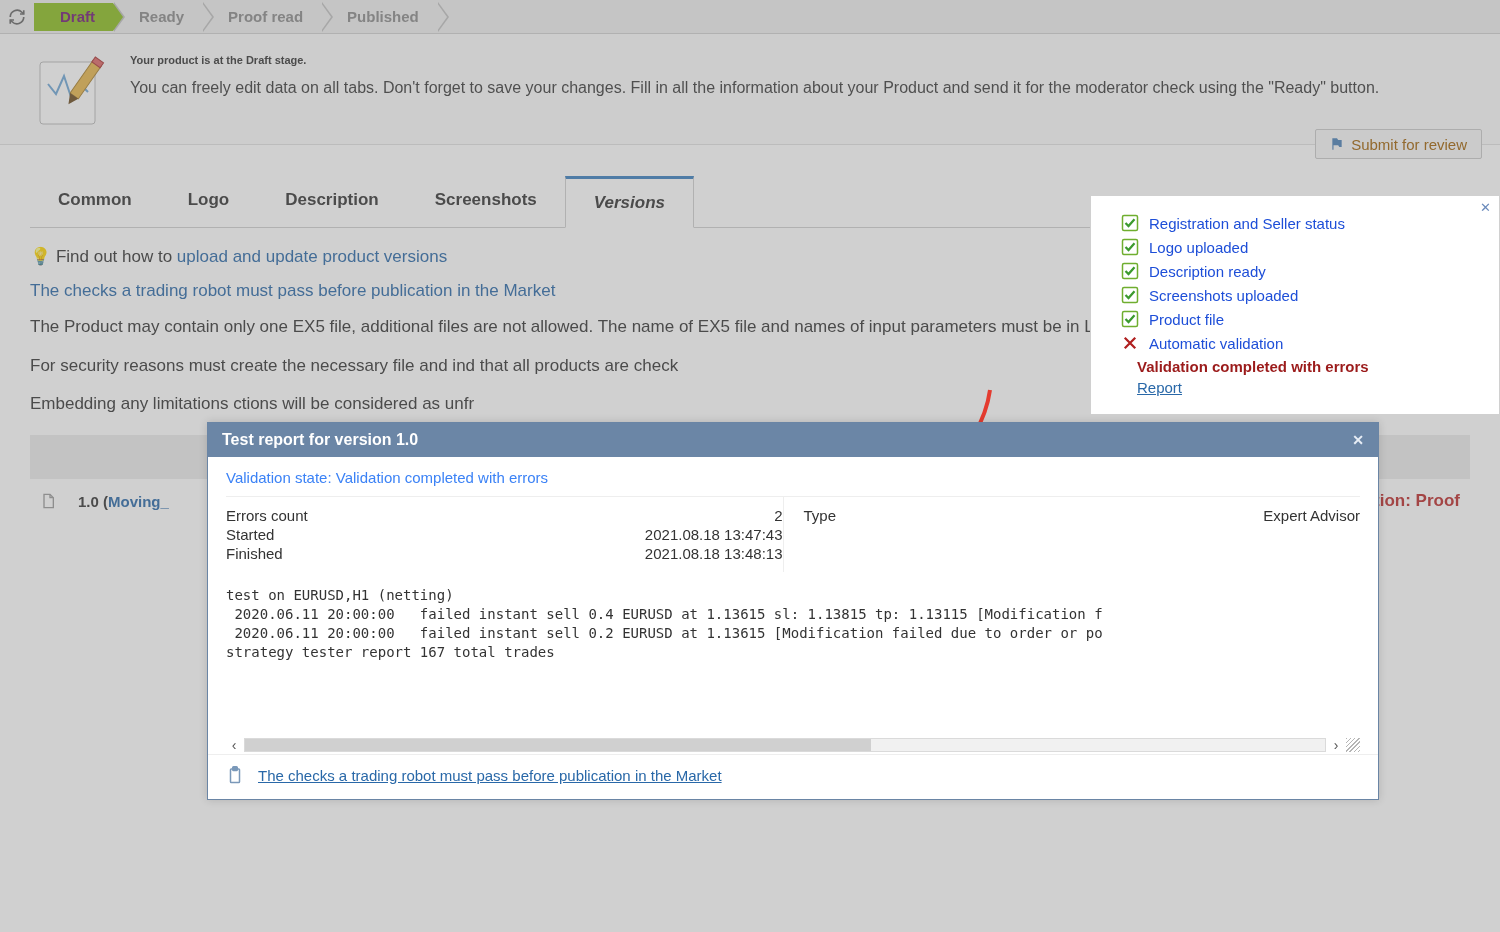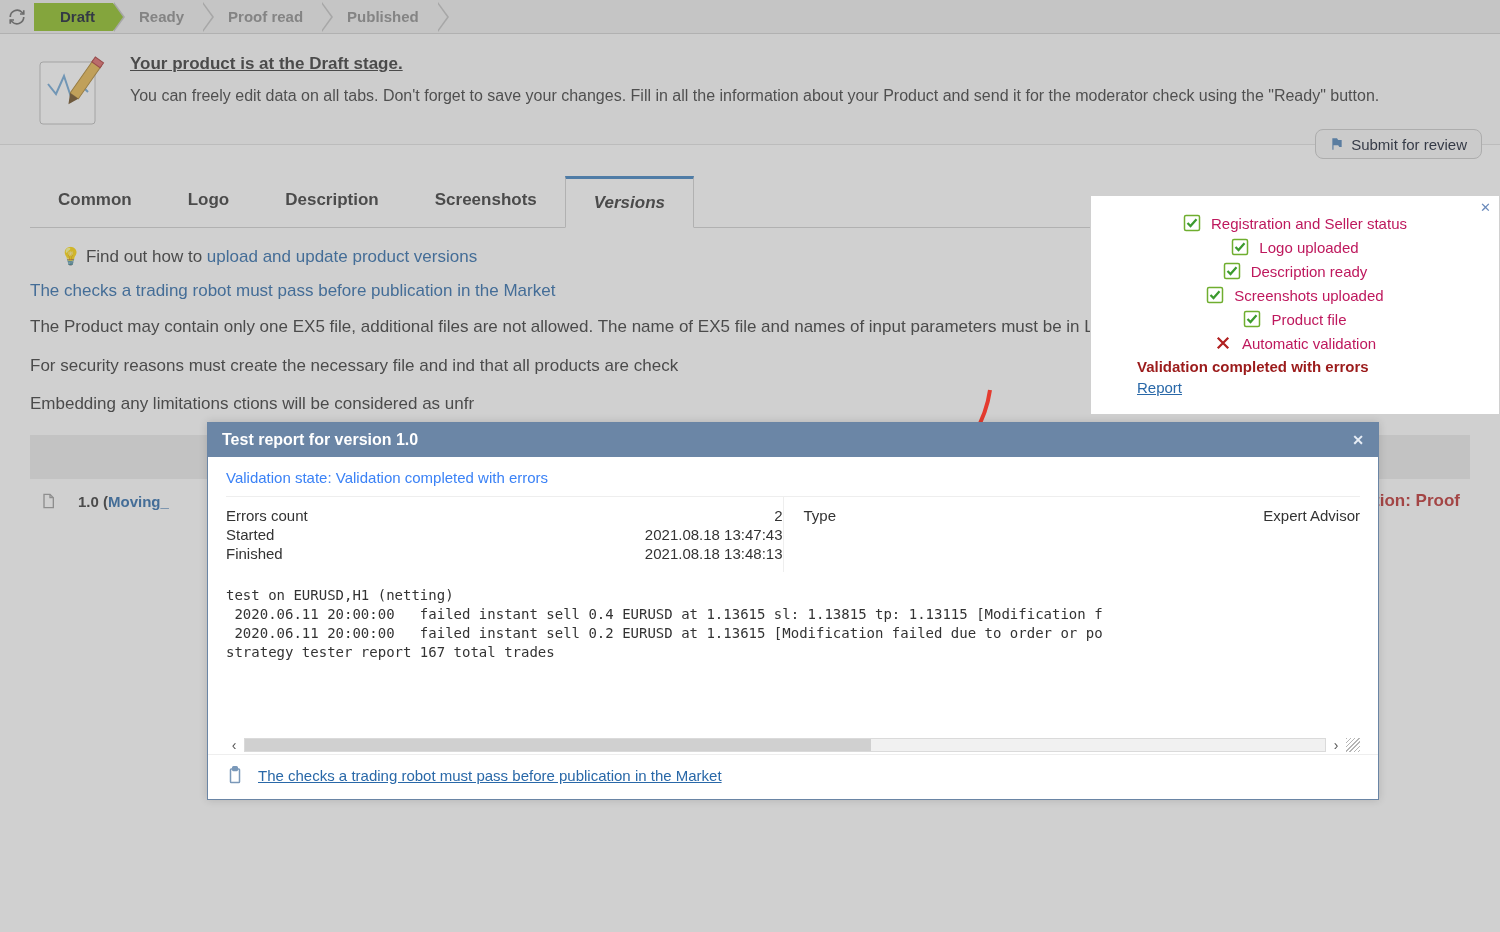--- a/index.html
+++ b/index.html
@@ -7,54 +7,54 @@
   .page{width:1500px;height:932px;position:relative;overflow:hidden;}
   .dim-overlay{position:absolute;inset:0;background:rgba(120,120,120,0.35);pointer-events:none;z-index:20;}
 
   
   .stage-bar{height:34px;display:flex;align-items:center;border-bottom:1px solid #d0d0d0;background:#eee;position:relative;}
   .refresh{width:34px;height:34px;display:flex;align-items:center;justify-content:center;color:#5a5a5a;}
   .stage-chevrons{display:flex;align-items:center;height:100%;}
   .stage{position:relative;height:28px;line-height:28px;padding:0 18px 0 26px;color:#8a8a8a;font-weight:bold;font-size:15px;}
   .stage::after{content:"";position:absolute;right:-10px;top:0;border-top:14px solid transparent;border-bottom:14px solid transparent;border-left:10px solid #eee;z-index:2;}
   .stage::before{content:"";position:absolute;right:-12px;top:-1px;border-top:15px solid transparent;border-bottom:15px solid transparent;border-left:11px solid #c0c0c0;z-index:1;}
-  .stage.active{background:#8bbd1e;color:#0f172a;}
+  .stage.active{background:#8bbd1e;color:#701a75;}
   .stage.active::after{border-left-color:#8bbd1e;}
 
   
   .info-block{display:flex;padding:20px 30px 10px 30px;background:#fafafa;border-bottom:1px solid #e0e0e0;position:relative;}
   .doc-icon{width:85px;height:80px;flex:0 0 85px;margin-right:15px;}
-  .info-text h3{margin:0 0 10px 0;font-size:17px;font-weight:bold;color:#333;text-decoration:underline;}
+  .info-text h3{margin:0 0 10px 0;font-size:11px;font-weight:bold;color:#333;}
   .info-text p{margin:0;font-size:16px;color:#3a3a3a;line-height:1.45;}
-  .submit-btn{position:absolute;right:18px;bottom:-15px;height:30px;padding:12px 14px;background:#f7f7f7;border:1px solid #c9c9c9;border-radius:8px;display:flex;align-items:center;font-size:15px;color:#0f172a;cursor:pointer;z-index:5;}
+  .submit-btn{position:absolute;right:18px;bottom:-15px;height:30px;padding:12px 14px;background:#f7f7f7;border:1px solid #c9c9c9;border-radius:2px;display:flex;align-items:center;font-size:15px;color:#a16207;cursor:pointer;z-index:5;}
   .submit-btn .flag{margin-right:7px;color:#4a80b6;}
 
   .content-area{padding:30px 30px 0 30px;background:#fff;position:relative;}
 
   
   .tabs{display:flex;border-bottom:1px solid #d0d0d0;margin-bottom:18px;position:relative;}
   .tab{padding:14px 28px;font-size:17px;font-weight:bold;color:#333;cursor:pointer;position:relative;top:1px;}
   .tab.active{border:1px solid #d0d0d0;border-bottom:1px solid #fff;border-top:3px solid #3a7fbf;background:#fff;font-style:italic;}
 
-  .hint{font-size:17px;color:#333;margin-left:30px;}
+  .hint{font-size:17px;color:#333;}
   .hint a{color:#2968a8;text-decoration:none;}
   .link2{display:block;margin:14px 0;color:#2968a8;text-decoration:none;font-size:17px;}
   .para{margin:14px 0;font-size:17px;line-height:1.45;color:#333;}
   .greybar{height:44px;background:#ececec;margin:18px 0 6px 0;}
   .version-row{display:flex;align-items:center;padding:6px 10px;}
   .version-row .ico{width:20px;margin-right:18px;color:#888;}
   .version-row .vlabel{font-weight:bold;color:#333;}
   .version-row .vlink{color:#2968a8;}
   .validation-failed{margin-left:auto;color:#bb2a2a;font-weight:bold;font-size:17px;display:flex;align-items:center;}
   .validation-failed .xico{margin-right:4px;}
 
   
   .checklist{position:absolute;right:0;top:195px;width:410px;background:#fff;border:1px solid #d0d0d0;padding:12px 18px 18px 18px;z-index:40;}
   .checklist .close{position:absolute;right:8px;top:4px;color:#6a8abb;font-size:13px;cursor:pointer;}
-  .check-item{display:flex;align-items:center;margin:6px 12px;font-size:15px;color:#be185d;justify-content:center;}
+  .check-item{display:flex;align-items:center;margin:6px 12px;font-size:15px;color:#1d4ed8;}
   .check-item .mark{width:20px;height:18px;margin-right:8px;flex:0 0 20px;}
   .err-title{color:#9b1b1b;font-weight:bold;margin:4px 0 4px 28px;font-size:15px;}
   .report-link{margin-left:28px;color:#2968a8;text-decoration:underline;font-size:15px;}
 
   
   .arrow-svg{position:absolute;left:820px;top:380px;z-index:45;pointer-events:none;}
 
   
   .modal{position:absolute;left:207px;top:422px;width:1172px;background:#fff;border:1px solid #6a85a5;box-shadow:0 0 8px rgba(0,0,0,.15);z-index:50;}
   .modal-title{background:#6b86a6;color:#fff;padding:8px 14px;font-weight:bold;font-size:16px;display:flex;align-items:center;}

